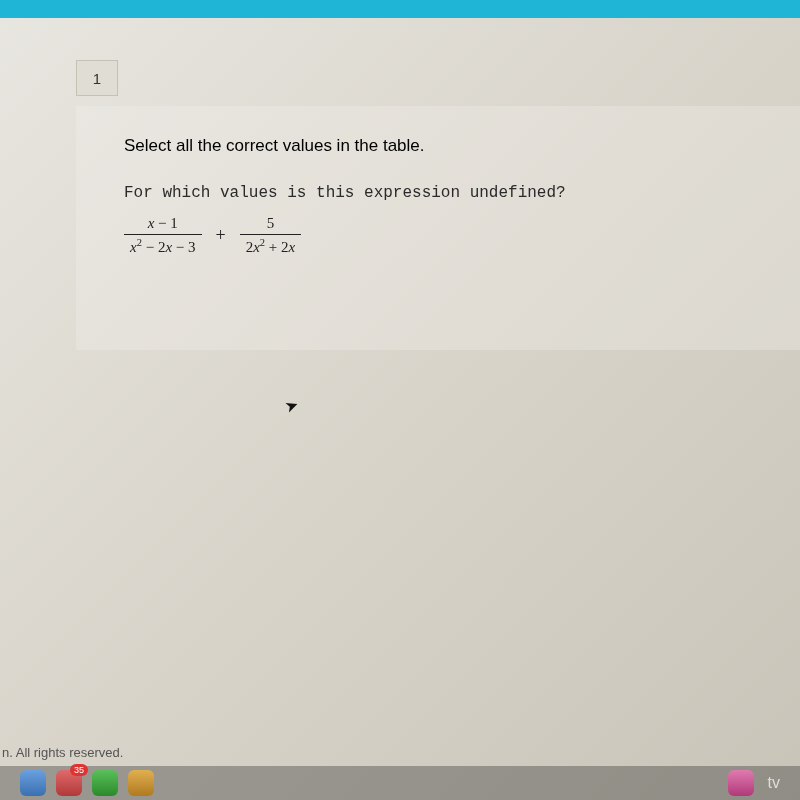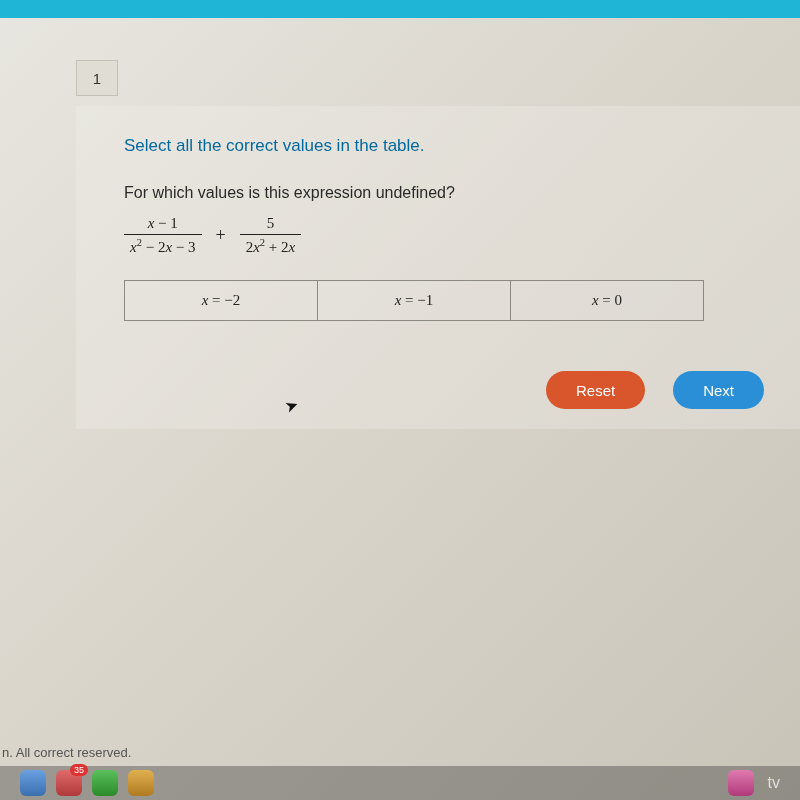--- a/index.html
+++ b/index.html
@@ -37,27 +37,28 @@
     color: #333;
   }
   .question-panel {
     margin-left: 76px;
     margin-top: 10px;
     padding: 30px 20px 20px 48px;
     background: rgba(245,243,238,0.3);
   }
   .instruction {
     font-size: 17px;
-    color: #0369a1;
+    color: #000000;
     margin-bottom: 28px;
   }
   .prompt {
     font-size: 16px;
     color: #2a2a2a;
     margin-bottom: 12px;
+    font-family: Liberation Mono, monospace;
   }
   .expression {
     display: flex;
     align-items: center;
     gap: 12px;
     margin-bottom: 24px;
     font-family: Georgia, 'Times New Roman', serif;
     font-size: 15px;
     color: #222;
   }
@@ -176,39 +177,30 @@
       </span>
       <span class="plus">+</span>
       <span class="frac">
         <span class="num">5</span>
         <span class="den">2<span class="math-var">x</span><sup>2</sup> + 2<span class="math-var">x</span></span>
       </span>
     </div>
 
     <table class="answer-table">
       <tbody>
-          <tr>
-        <td><span class="math-var">x</span> = <span>−2</span></td>
-        <td><span class="math-var">x</span> = <span>−1</span></td>
-        <td><span class="math-var">x</span> = <span>0</span></td>
-      </tr>
     </tbody>
       </table>
 
     <div class="cursor">➤</div>
 
-    <div class="button-row">
-      <button class="btn btn-reset">Reset</button>
-      <button class="btn btn-next">Next</button>
-    </div>
 
   </div>
 </div>
 
-<div class="footer">n. All correct reserved.</div>
+<div class="footer">n. All rights reserved.</div>
 
 <div class="dock">
   <div class="dock-left">
     <div class="dock-icon"></div>
     <div class="dock-icon red">
       <span class="badge">35</span>
     </div>
     <div class="dock-icon" style="background:linear-gradient(#5ac05a,#2a8a2a)"></div>
     <div class="dock-icon" style="background:linear-gradient(#e0b050,#b07a20)"></div>
   </div>

